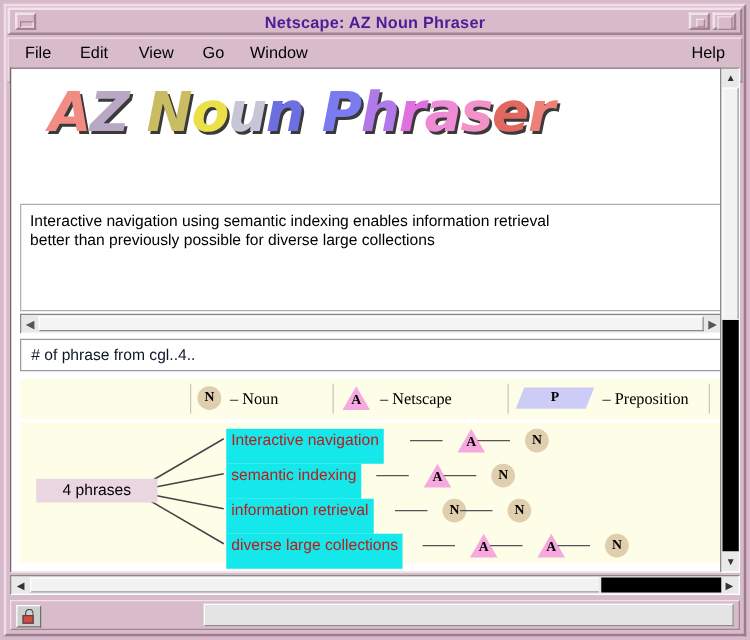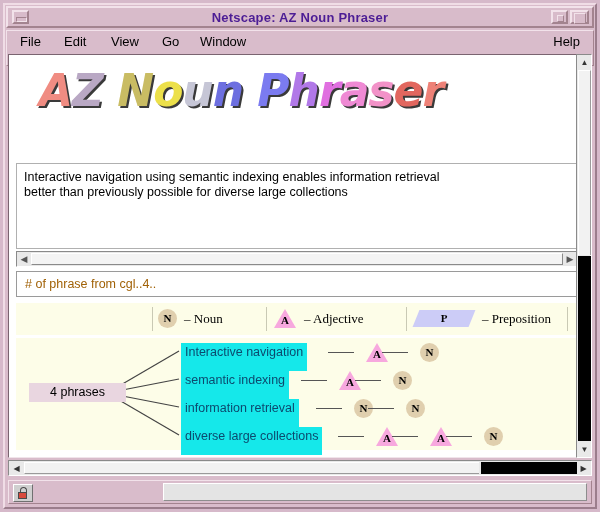--- a/index.html
+++ b/index.html
@@ -211,21 +211,21 @@
   .queryfield {
     position: absolute;
     left: 7px; top: 216px;
     width: 562px; height: 26px;
     background: #ffffff;
     box-sizing: border-box;
     border: 1px solid #9a9a9a;
   }
   .queryfield .qtext {
     font-size: 12.5px;
-    color: #a16207;
+    color: #0f172a;
     margin-left: 8px;
     line-height: 24px;
     font-family: "Liberation Sans", sans-serif;
   }
 
   
   .legend {
     position: absolute;
     left: 7px; top: 248px;
     width: 562px; height: 32px;
@@ -339,21 +339,21 @@
     white-space: nowrap;
     font-family: "Liberation Sans", sans-serif;
   }
   .phrase-box {
     position: absolute;
     height: 28px;
     line-height: 18px;
     padding: 0 4px;
     background: #15e8ea;
     font-size: 12.5px;
-    color: #0c4a6e;
+    color: #b91c1c;
     white-space: nowrap;
     font-family: "Liberation Sans", sans-serif;
   }
   .tree-svg {
     position: absolute;
     left: 0; top: 0;
     width: 562px; height: 112px;
   }
 
   
@@ -541,21 +541,21 @@
         <div class="legend-label" style="left:26px">– Noun</div>
       </div>
 
       <div class="legend-sep" style="left:250px"></div>
 
       <div class="legend-item" style="left:258px">
         <div class="m-adj" style="left:0; top:6px">
           <div class="tri"></div>
           <div class="lt">A</div>
         </div>
-        <div class="legend-label" style="left:30px">– Adjective</div>
+        <div class="legend-label" style="left:30px">– Netscape</div>
       </div>
 
       <div class="legend-sep" style="left:390px"></div>
 
       <div class="legend-item" style="left:400px">
         <div class="m-prep" style="left:0; top:7px">
           <div class="para"></div>
           <div class="lt">P</div>
         </div>
         <div class="legend-label" style="left:66px">– Preposition</div>

